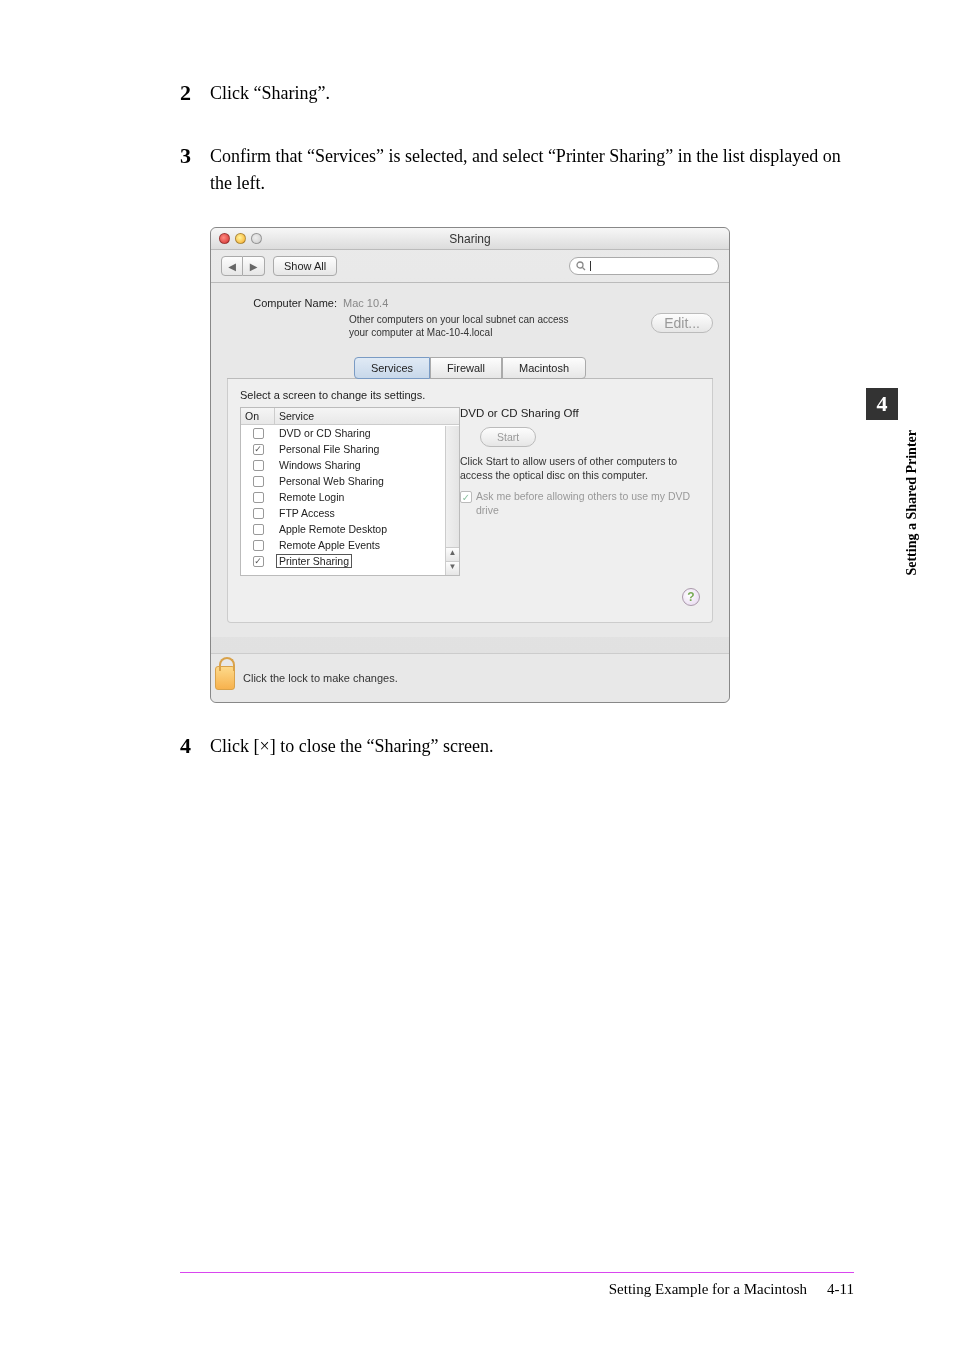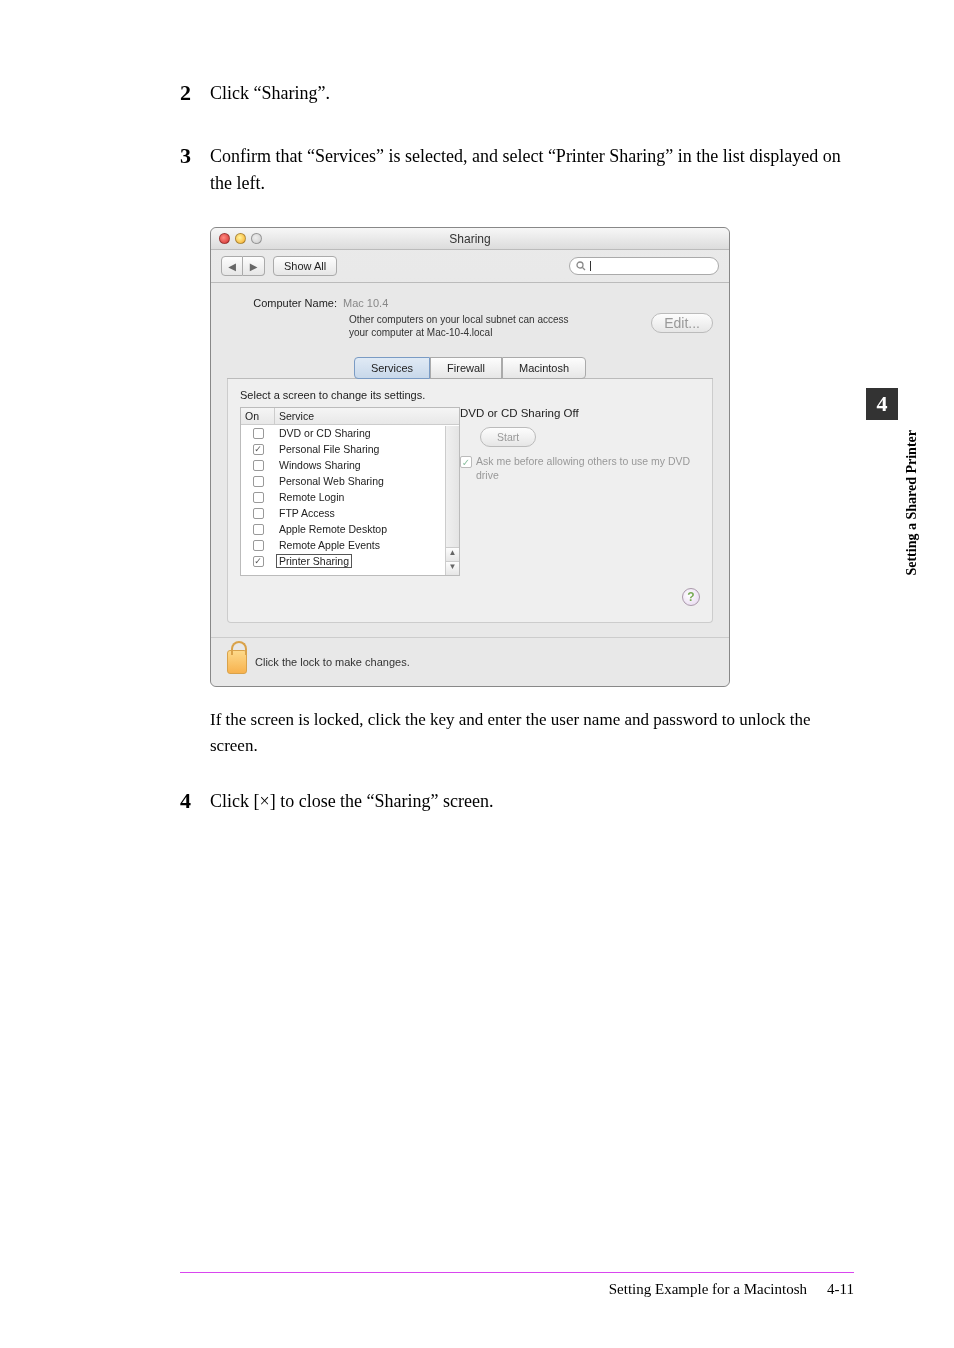--- a/index.html
+++ b/index.html
@@ -325,29 +325,30 @@
     border: 1px solid #a9a;
     background: radial-gradient(circle at 40% 40%, #fff, #e4d4ee);
     color: #7a5;
     font-weight: bold;
     font-size: 12px;
     display: flex; align-items: center; justify-content: center;
     float: right;
     margin-top: 12px;
   }
   .lock-row {
-    padding: 12px 16px;
+    padding: 12px 4px;
     display: flex;
     align-items: center;
     gap: 8px;
     font-size: 11px;
     color: #333;
     border-top: 1px solid #ccc;
     background: #e8e8e8;
     border-radius: 0 0 6px 6px;
+    margin-top: 16px;
   }
   .lock-icon {
     width: 20px; height: 24px;
     background: linear-gradient(#fdd98a,#f7b24e);
     border: 1px solid #d9a24a;
     border-radius: 3px;
     position: relative;
   }
   .lock-icon::before {
     content:"";
@@ -524,38 +525,38 @@
                 </div>
               </div>
             <div class="scroll-strip">
               <div class="scroll-btn">▲</div>
               <div class="scroll-btn">▼</div>
             </div>
           </div>
           <div class="right-panel">
             <div class="rp-title">DVD or CD Sharing Off</div>
             <div class="start-btn">Start</div>
+            <div class="rp-desc">Click Start to allow users of other computers to access the optical disc on this computer.</div>
             <div class="rp-check-row">
               <span class="rp-chk">✓</span>
               <span>Ask me before allowing others to use my DVD drive</span>
             </div>
           </div>
         </div>
         <div class="help-btn">?</div>
         <div style="clear:both"></div>
       </div>
     </div>
 
     <div class="lock-row">
       <div class="lock-icon"></div>
       <span>Click the lock to make changes.</span>
     </div>
   </div>
 
-  <div class="step-sub">If the screen is locked, click the key and enter the user name and password to unlock the screen.</div>
 
   <div class="step-row" style="margin-top:30px;">
     <div class="step-num">4</div>
     <div class="step-text">Click [×] to close the “Sharing” screen.</div>
   </div>
 
 </div>
 
 <div class="side-tab">4</div>
 <div class="side-label">Setting a Shared Printer</div>

